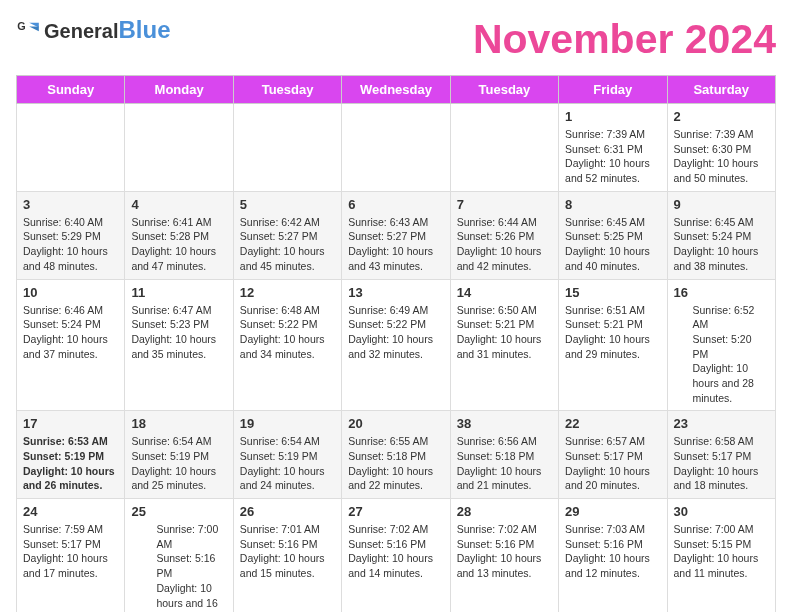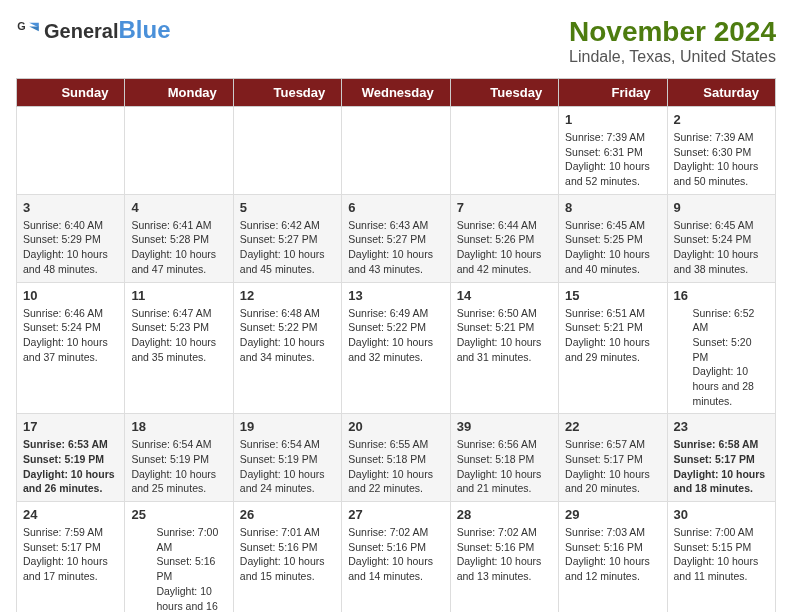--- a/index.html
+++ b/index.html
@@ -22,39 +22,39 @@
       gap: 4px;
     }
     .logo-icon {
       width: 24px;
       height: 24px;
     }
     .title-area {
       text-align: right;
     }
     .month-title {
-      font-size: 28px;
+      font-size: 41px;
       font-weight: bold;
-      color: #4d7c0f;
+      color: #ec4899;
     }
     .location-subtitle {
       font-size: 16px;
       color: #555;
     }
     .calendar {
       width: 100%;
       border-collapse: collapse;
     }
     .calendar th {
-      background-color: #7f1d1d;
+      background-color: #d946ef;
       color: #fff;
       font-size: 13px;
       font-weight: bold;
       padding: 6px 16px;
-      text-align: right;
+      text-align: center;
       border: 1px solid #ccc;
     }
     .calendar td {
       width: calc(100% / 7);
       vertical-align: top;
       padding: 5px 6px;
       border: 1px solid #ddd;
       font-size: 11px;
       color: #333;
       background: #fff;
@@ -86,21 +86,20 @@
       <text x="2" y="20" font-size="18" fill="#333" font-weight="bold">G</text>
       <polygon points="22,8 38,16 38,8" fill="#4a90d9"></polygon>
       <polygon points="22,14 38,22 38,14" fill="#3a7ebf"></polygon>
     </svg>
     <div>
       <span style="font-size:20px;font-weight:bold;color:#333;">General</span><span style="font-size:24px;font-weight:bold;color:#4a90d9;">Blue</span>
     </div>
   </div>
   <div class="title-area">
     <div class="month-title">November 2024</div>
-    <div class="location-subtitle">Lindale, Texas, United States</div>
   </div>
 </div>
 
 <table class="calendar">
   <thead>
     <tr>
     <th>Sunday</th>
         <th>Monday</th>
         <th>Tuesday</th>
         <th>Wednesday</th>
@@ -236,34 +235,34 @@
 Sunset: 5:19 PM
 Daylight: 10 hours and 24 minutes.</div>
         </td>
         <td>
           <div class="day-number">20</div>
           <div class="day-info" style="white-space: pre-line;">Sunrise: 6:55 AM
 Sunset: 5:18 PM
 Daylight: 10 hours and 22 minutes.</div>
         </td>
         <td>
-          <div class="day-number">39</div>
+          <div class="day-number">38</div>
           <div class="day-info" style="white-space: pre-line;">Sunrise: 6:56 AM
 Sunset: 5:18 PM
 Daylight: 10 hours and 21 minutes.</div>
         </td>
         <td>
           <div class="day-number">22</div>
           <div class="day-info" style="white-space: pre-line;">Sunrise: 6:57 AM
 Sunset: 5:17 PM
 Daylight: 10 hours and 20 minutes.</div>
         </td>
         <td>
           <div class="day-number">23</div>
-          <div class="day-info" style="white-space: pre-line; font-weight: bold;">Sunrise: 6:58 AM
+          <div class="day-info" style="white-space: pre-line;">Sunrise: 6:58 AM
 Sunset: 5:17 PM
 Daylight: 10 hours and 18 minutes.</div>
         </td>
       </tr>
       <tr>
         <td>
           <div class="day-number">24</div>
           <div class="day-info" style="white-space: pre-line;">Sunrise: 7:59 AM
 Sunset: 5:17 PM
 Daylight: 10 hours and 17 minutes.</div>

